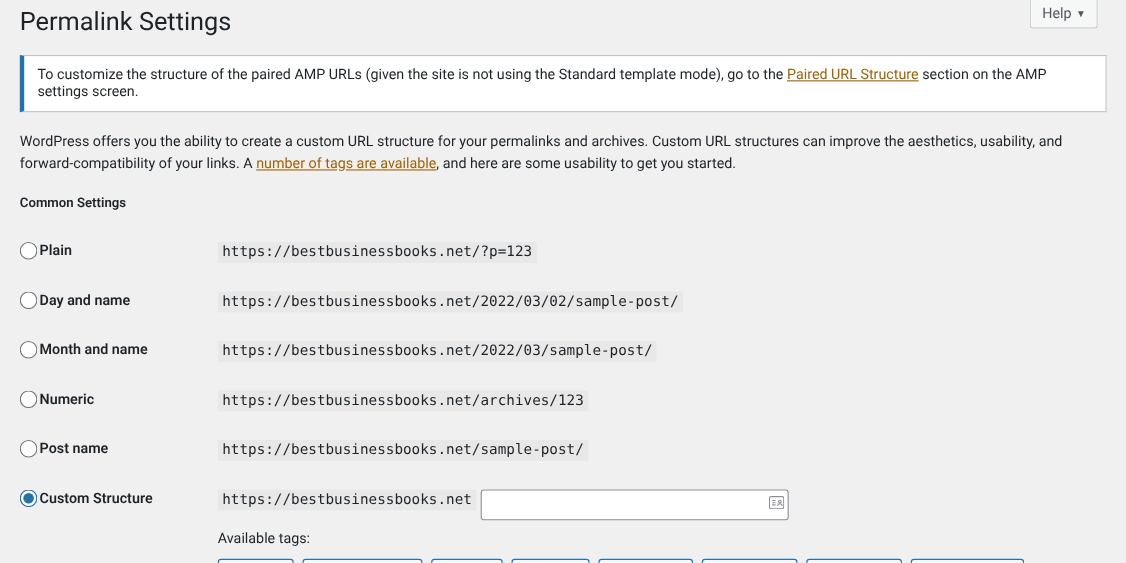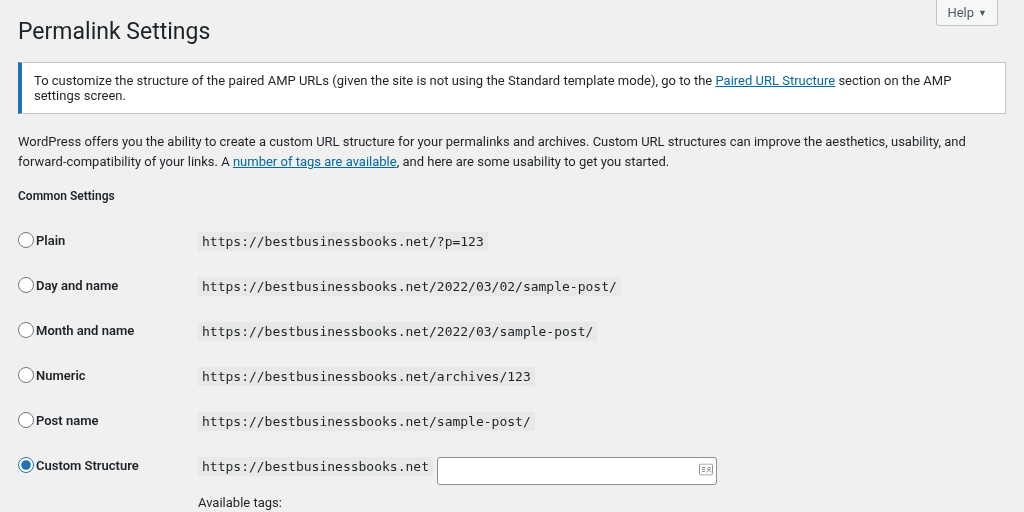--- a/index.html
+++ b/index.html
@@ -31,33 +31,33 @@
     align-items: center;
     gap: 4px;
     color: #50575e;
   }
   .help-tab .tri {
     font-size: 9px;
   }
   h1 {
     font-size: 23px;
     font-weight: 400;
-    padding: 18px 0 12px 0;
+    padding: 6px 0 12px 0;
     color: #1d2327;
   }
   .notice {
     border: 1px solid #c3c4c7;
     border-left: 4px solid #2271b1;
     background: #fff;
     padding: 10px 12px;
     margin: 5px 0 18px 0;
     font-size: 13px;
   }
   .notice a, .intro a {
-    color: #0369a1;
+    color: #a16207;
   }
   .intro {
     font-size: 13px;
     line-height: 1.5;
     margin-bottom: 18px;
     color: #1d2327;
   }
   h2 {
     font-size: 12px;
     font-weight: 600;

